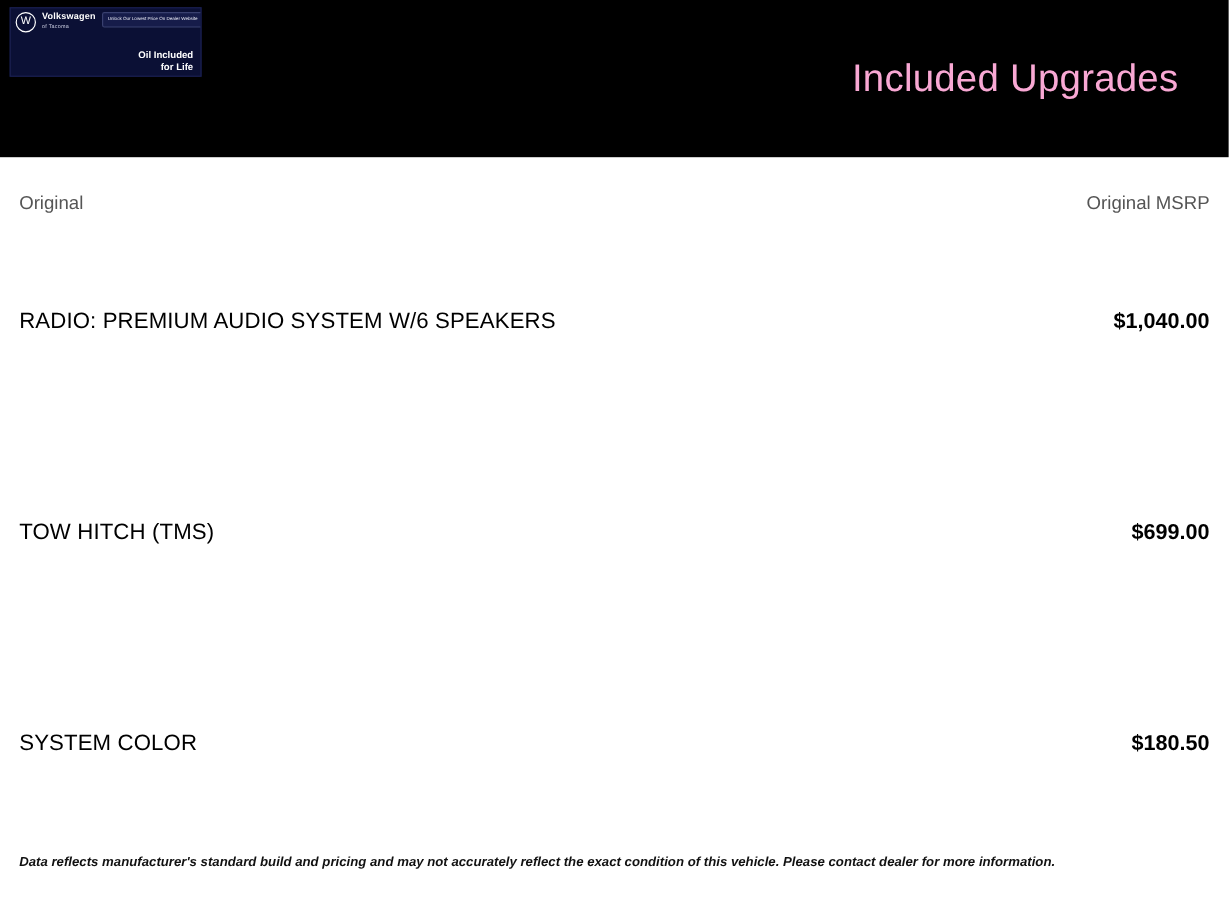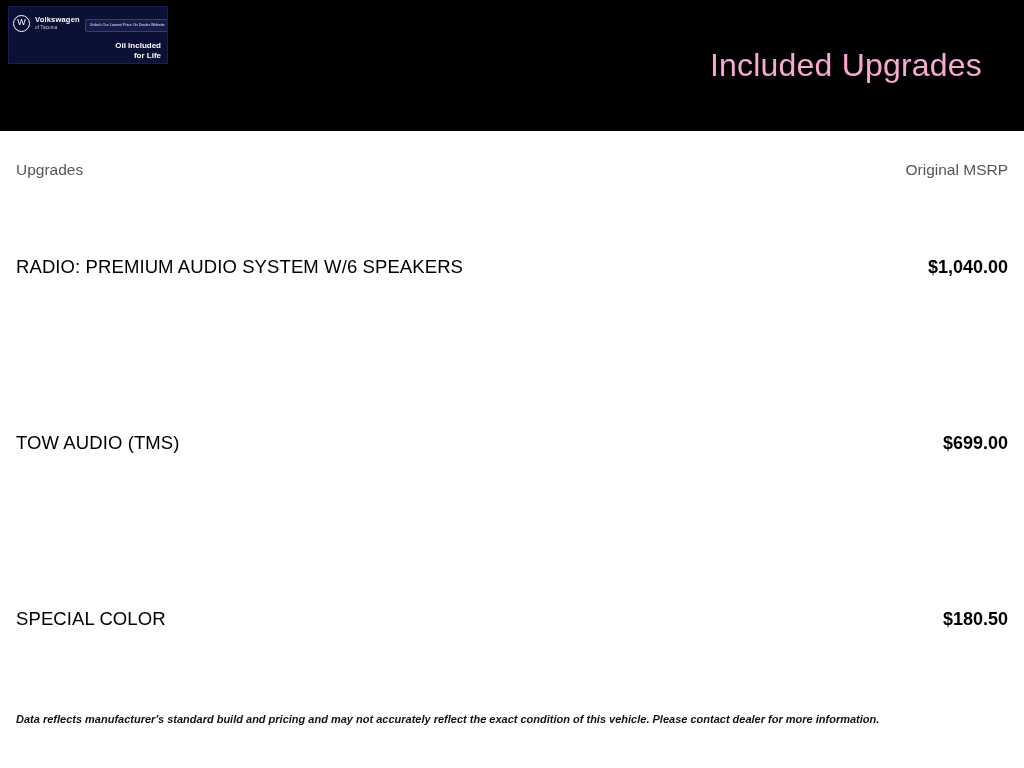--- a/index.html
+++ b/index.html
@@ -35,23 +35,23 @@
     width: 160px;
     height: 58px;
     background: #0b1035;
     border: 1px solid #1b2050;
     box-sizing: border-box;
     overflow: hidden;
   }
 
   .badge-top {
     display: flex;
-    align-items: flex-end;
+    align-items: flex-start;
     gap: 5px;
-    padding: 8px 4px 0 4px;
+    padding: 3px 4px 0 4px;
   }
 
   .vw-logo {
     width: 15px;
     height: 15px;
     border-radius: 50%;
     border: 1.2px solid #ffffff;
     position: relative;
     flex: 0 0 auto;
   }
@@ -196,38 +196,38 @@
         <div>for Life</div>
       </div>
     </div>
 
     <div class="header-title">Included Upgrades</div>
   </div>
 
   <div class="content">
 
     <div class="col-head-row">
-      <div class="col-head">Upgrades</div>
+      <div class="col-head">Original</div>
       <div class="col-head">Original MSRP</div>
     </div>
 
     <div class="rows">
 
       <div class="row">
         <div class="row-label">RADIO: PREMIUM AUDIO SYSTEM W/6 SPEAKERS</div>
         <div class="row-price">$1,040.00</div>
       </div>
 
       <div class="row">
-        <div class="row-label">TOW AUDIO (TMS)</div>
+        <div class="row-label">TOW HITCH (TMS)</div>
         <div class="row-price">$699.00</div>
       </div>
 
       <div class="row">
-        <div class="row-label">SPECIAL COLOR</div>
+        <div class="row-label">SYSTEM COLOR</div>
         <div class="row-price">$180.50</div>
       </div>
 
     </div>
   </div>
 
   <div class="disclaimer">Data reflects manufacturer's standard build and pricing and may not accurately reflect the exact condition of this vehicle. Please contact dealer for more information.</div>
 
 </div>
 

